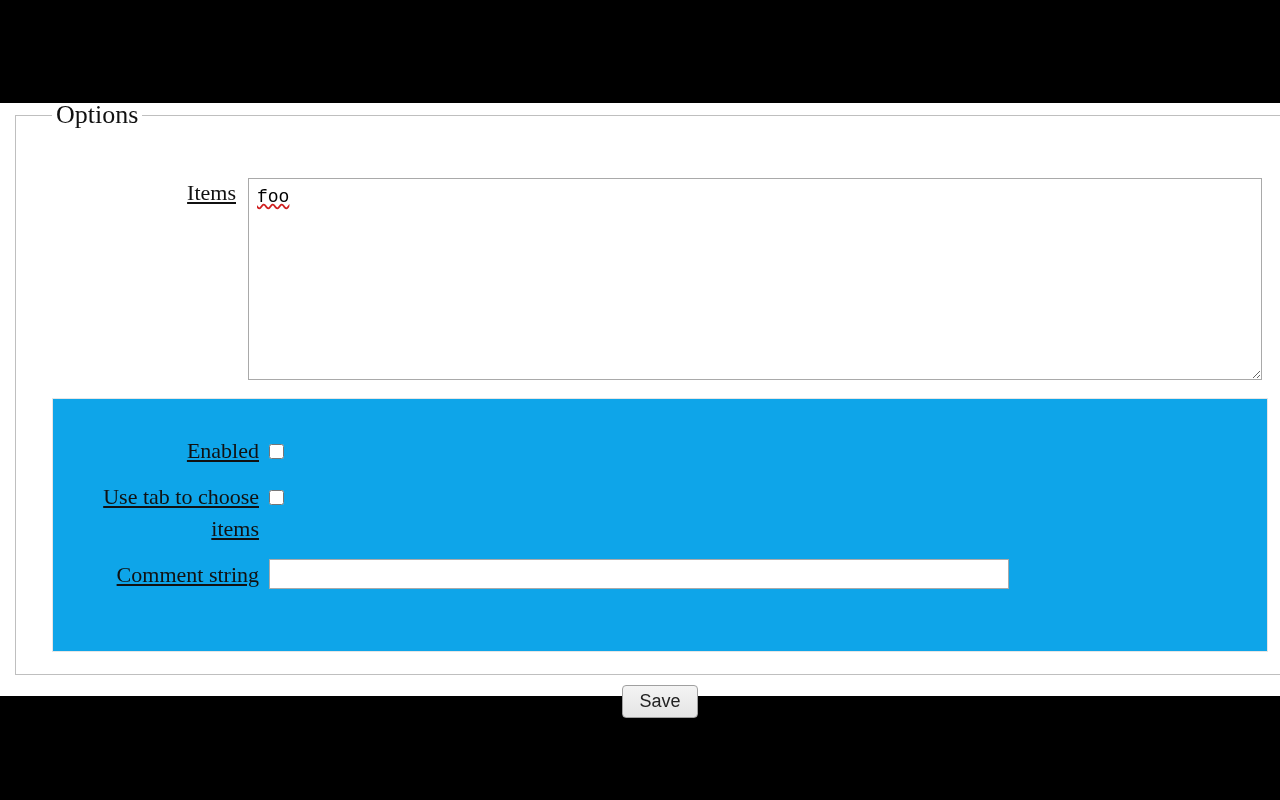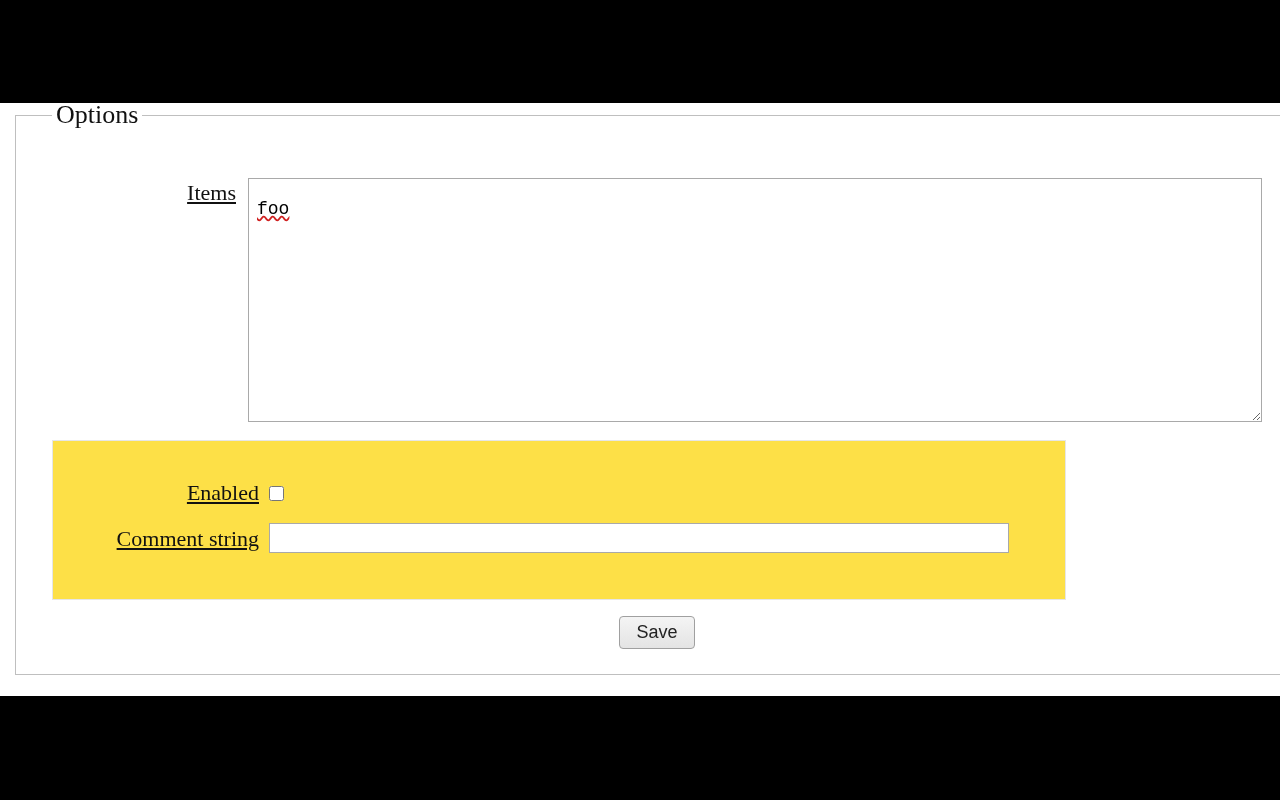--- a/index.html
+++ b/index.html
@@ -48,43 +48,43 @@
     text-align: right;
     padding-right: 12px;
     padding-top: 2px;
     font-size: 22px;
   }
   .row-field {
     flex: 1;
   }
   textarea.items {
     width: 1014px;
-    height: 244px;
+    height: 202px;
     resize: both;
     border: 1px solid #a9a9a9;
     font-family: "Courier New", monospace;
     font-size: 18px;
-    padding: 20px 8px;
+    padding: 8px 8px;
     line-height: 1.2;
     color: #000;
     text-decoration: underline wavy #d02020;
     text-decoration-skip-ink: none;
   }
   .autocomplete-panel {
-    width: 1014px;
+    width: 1216px;
     border: 1px solid #e6e6e6;
-    background: #fde047;
+    background: #0ea5e9;
     padding: 36px 40px 44px 40px;
   }
   .ac-row {
     display: flex;
     align-items: flex-start;
     margin-bottom: 14px;
   }
-  .ac-row:last-child { margin-bottom: 0; }
+  .ac-row:last-child { margin-bottom: 16px; }
   .ac-label {
     width: 176px;
     text-align: right;
     padding-right: 10px;
     font-size: 22px;
     line-height: 1.45;
   }
   .ac-field {
     flex: 1;
     padding-top: 5px;
@@ -97,21 +97,21 @@
   input.comment-string {
     width: 740px;
     height: 30px;
     border: 1px solid #a9a9a9;
     background: #fff;
     font-size: 18px;
     padding: 2px 6px;
   }
   .save-wrap {
     text-align: center;
-    margin-top: 16px;
+    margin-top: 33px;
   }
   button.save {
     font-family: Arial, sans-serif;
     font-size: 18px;
     color: #222;
     background: linear-gradient(#f4f4f4,#e4e4e4);
     border: 1px solid #a0a0a0;
     border-radius: 4px;
     padding: 5px 16px;
     cursor: pointer;
@@ -135,20 +135,26 @@
       <div class="row-field">
         <div class="autocomplete-panel">
 
           <div class="ac-row">
             <div class="ac-label">Enabled</div>
             <div class="ac-field">
               <input type="checkbox" style="">
             </div>
           </div>
 
+          <div class="ac-row">
+            <div class="ac-label">Use tab to choose items</div>
+            <div class="ac-field">
+              <input type="checkbox" style="">
+            </div>
+          </div>
 
           <div class="ac-row">
             <div class="ac-label">Comment string</div>
             <div class="ac-field" style="padding-top:0;">
               <input type="text" class="comment-string" value="" style="">
             </div>
           </div>
 
         </div>
       </div>

